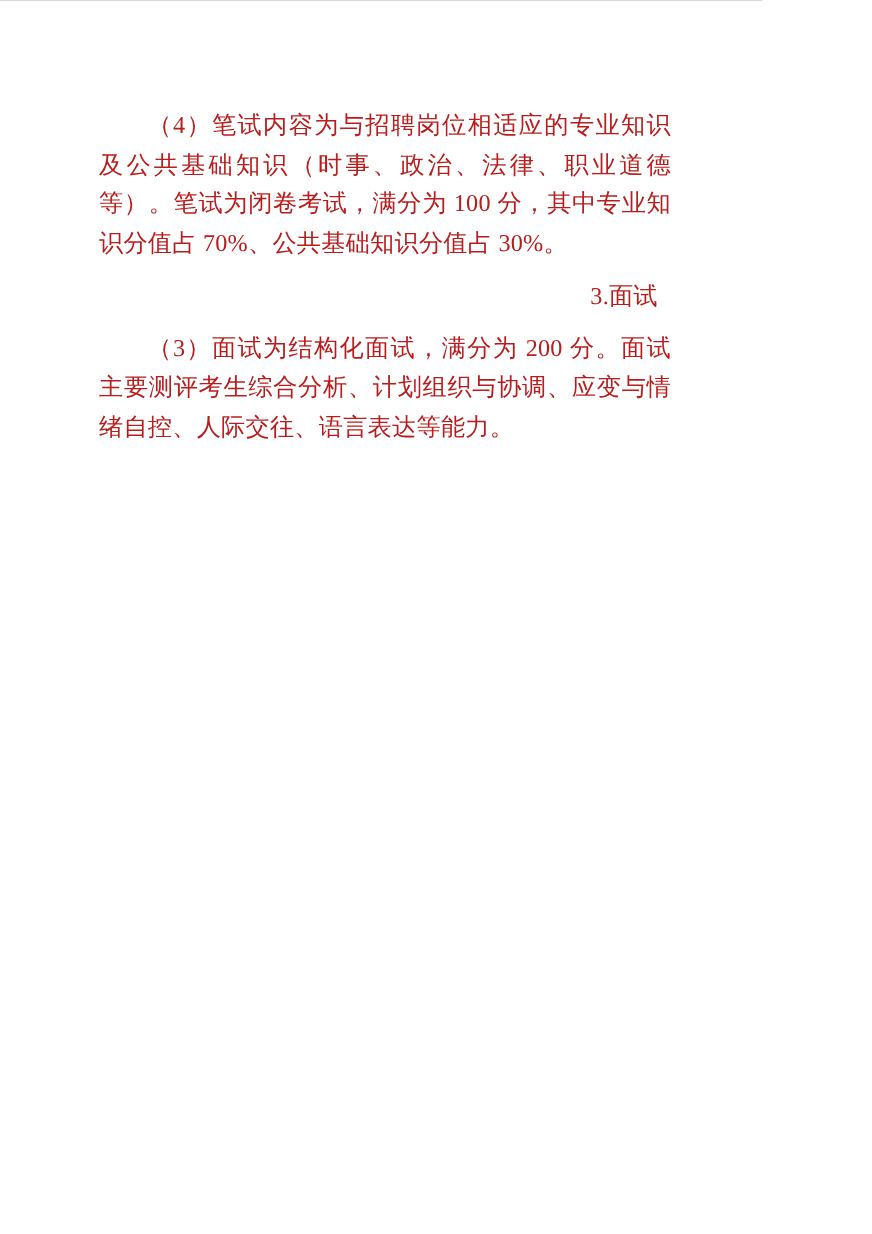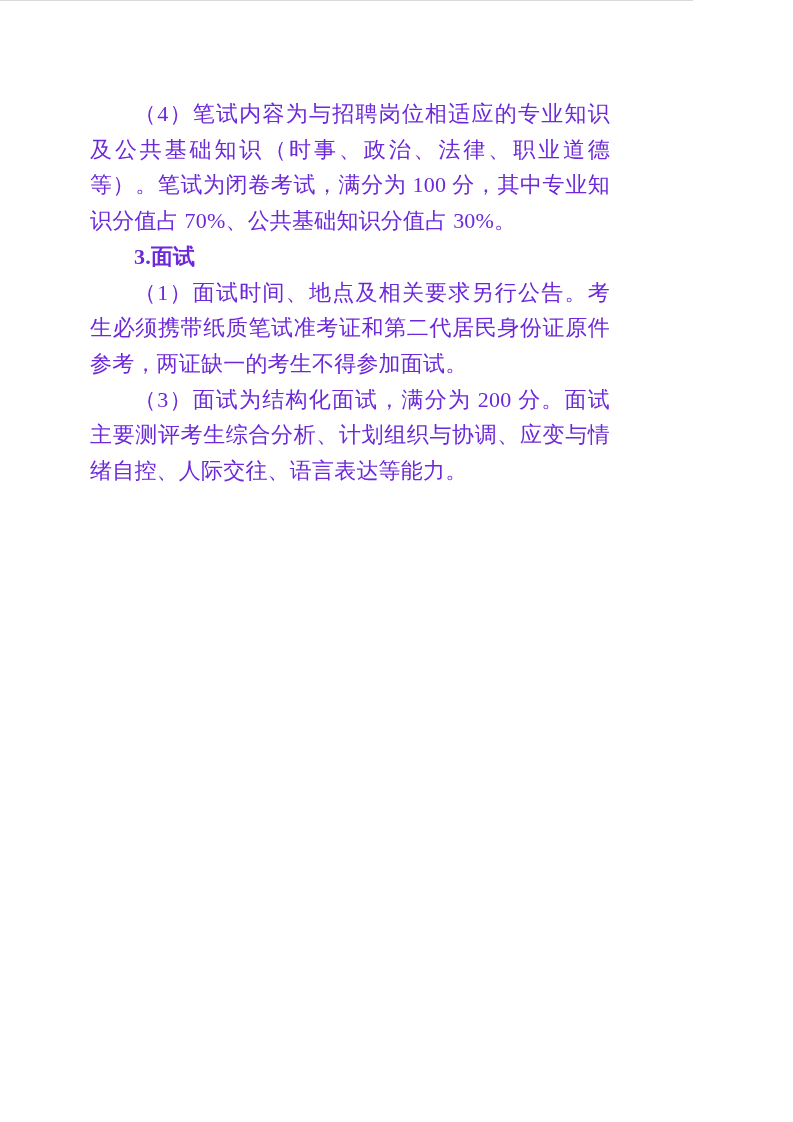--- a/index.html
+++ b/index.html
@@ -13,43 +13,42 @@
     overflow: hidden;
   }
   .page {
     box-sizing: border-box;
     width: 693px;
     height: 1122px;
     background: #ffffff;
     border-top: 1px solid #d9d9d9;
     padding: 95px 83px 0 90px;
     font-family: "Liberation Serif", "DejaVu Serif", serif;
-    color: #6d28d9;
+    color: #b91c1c;
   }
   .doc-para {
     margin: 0;
     font-size: 22px;
     line-height: 35.7px;
     text-indent: 2em;
     text-align: justify;
     text-justify: inter-ideograph;
     letter-spacing: 0.2px;
     word-break: break-word;
   }
   .doc-heading {
-    margin: 0;
+    margin: 12px;
     font-size: 22px;
     line-height: 35.7px;
     text-indent: 2em;
-    text-align: left;
-    font-weight: bold;
+    text-align: right;
+    font-weight: normal;
     letter-spacing: 0.2px;
   }
 </style>
 </head>
 <body>
 
 <div class="page">
   <p class="doc-para">（4）笔试内容为与招聘岗位相适应的专业知识及公共基础知识（时事、政治、法律、职业道德等）。笔试为闭卷考试，满分为 100 分，其中专业知识分值占 70%、公共基础知识分值占 30%。</p>
   <h3 class="doc-heading">3.面试</h3>
-  <p class="doc-para">（1）面试时间、地点及相关要求另行公告。考生必须携带纸质笔试准考证和第二代居民身份证原件参考，两证缺一的考生不得参加面试。</p>
   <p class="doc-para">（3）面试为结构化面试，满分为 200 分。面试主要测评考生综合分析、计划组织与协调、应变与情绪自控、人际交往、语言表达等能力。</p>
 </div>
 
 </body></html>

